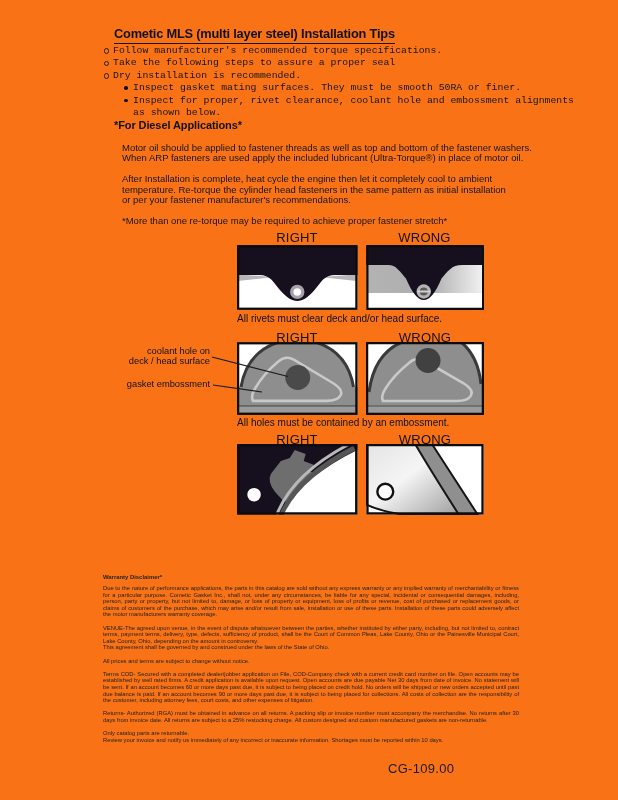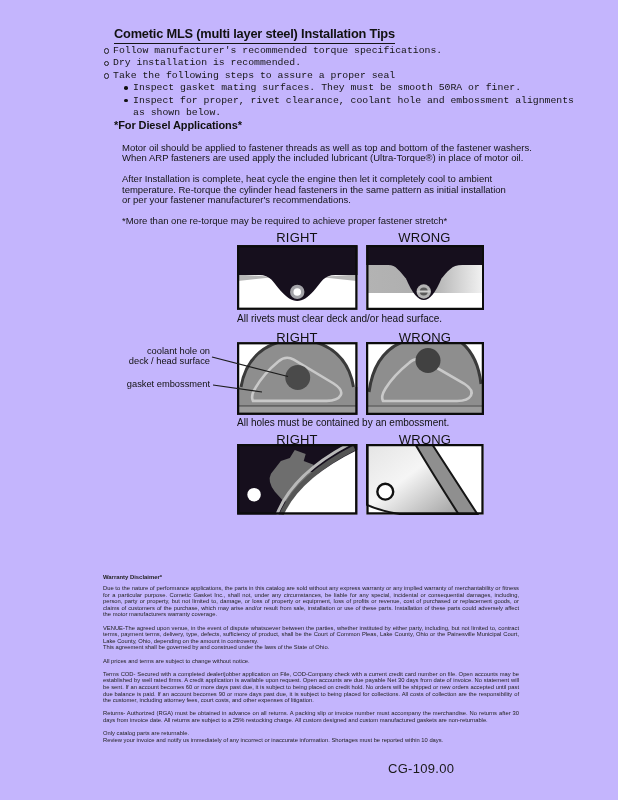--- a/index.html
+++ b/index.html
@@ -1,16 +1,16 @@
 <!DOCTYPE html>
 <html><head>
 <meta charset="utf-8">
 <style>
   html,body{margin:0;padding:0;background:#ffffff;}
-  .page{position:relative;width:618px;height:800px;background:#c4b5fd;
+  .page{position:relative;width:618px;height:800px;background:#f97316;
         font-family:"Liberation Sans",sans-serif;color:#1a1a1a;overflow:hidden;}
   .abs{position:absolute;}
   .pre{white-space:pre-line;}
   .title{font-weight:bold;font-size:12.8px;letter-spacing:-0.2px;color:#111;
          border-bottom:1.7px solid #141414;padding-bottom:1.5px;display:inline-block;}
   .bullets{font-size:9.8px;line-height:12.5px;color:#151515;}
   .b{position:relative;padding-left:9px;}
   .b .ring{position:absolute;left:0;top:3.6px;width:3.2px;height:3.2px;
            border:1px solid #222;border-radius:50%;}
   .sub{margin-left:20px;}
@@ -37,25 +37,25 @@
 
   <div class="abs title" style="left:114px;top:26px;">Cometic MLS (multi layer steel) Installation Tips</div>
 
   <div class="abs bullets" style="left:104px;top:44.8px;width:480px;font-family:Liberation Mono, monospace;">
     <div class="b">
       <span class="ring"></span>
       <span>Follow manufacturer's recommended torque specifications.</span>
     </div>
     <div class="b">
       <span class="ring"></span>
-      <span>Dry installation is recommended.</span>
+      <span>Take the following steps to assure a proper seal</span>
     </div>
     <div class="b">
       <span class="ring"></span>
-      <span>Take the following steps to assure a proper seal</span>
+      <span>Dry installation is recommended.</span>
     </div>
     <div class="b sub">
       <span class="dot"></span>
       <span>Inspect gasket mating surfaces.  They must be smooth 50RA or finer.</span>
     </div>
     <div class="b sub">
       <span class="dot"></span>
       <span>Inspect for proper, rivet clearance, coolant hole and embossment alignments as shown below.</span>
     </div>
   </div>

